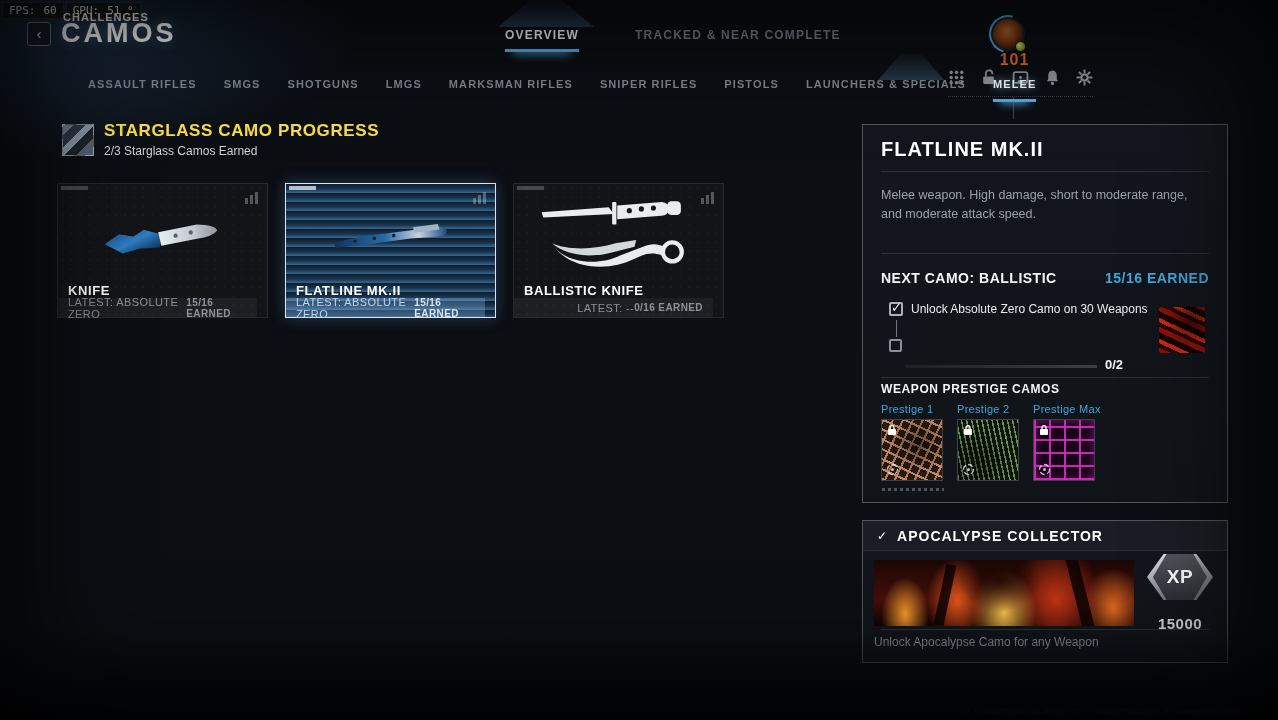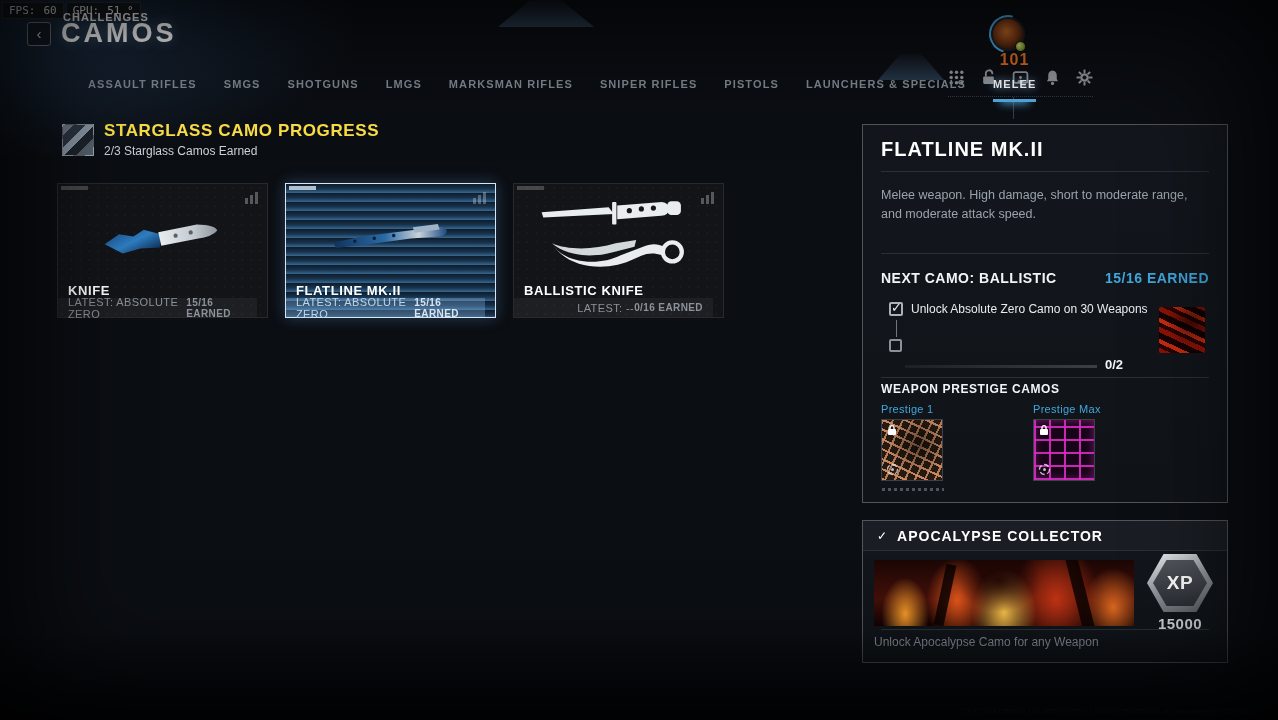--- a/index.html
+++ b/index.html
@@ -171,21 +171,21 @@
       radial-gradient(44px 62px at 32% 62%, #e2551a, transparent 70%),
       radial-gradient(52px 70px at 50% 80%, #f5c04a, transparent 62%),
       radial-gradient(62px 80px at 70% 60%, #c23414, transparent 70%),
       radial-gradient(44px 56px at 92% 72%, #e06a20, transparent 70%),
       linear-gradient(180deg, #1c0705, #44100a 60%, #120303);
     overflow:hidden;}
   .collector-art::before { content:""; position:absolute; left:66px; top:4px; width:10px;
     height:62px; background:rgba(10,2,2,.85); transform:rotate(12deg);}
   .collector-art::after { content:""; position:absolute; right:48px; top:-4px; width:12px;
     height:74px; background:rgba(12,3,2,.85); transform:rotate(-14deg);}
-  .xp-badge { position:absolute; right:14px; top:33px; width:66px; height:58px;
+  .xp-badge { position:absolute; right:14px; top:33px; width:66px; height:46px;
     clip-path:polygon(25% 0, 75% 0, 100% 50%, 75% 100%, 25% 100%, 0 50%);
     background:linear-gradient(160deg, #f0f2f4, #9a9ea4 45%, #585c62);
     display:flex; align-items:center; justify-content:center;}
   .xp-inner { width:54px; height:46px;
     clip-path:polygon(25% 0, 75% 0, 100% 50%, 75% 100%, 25% 100%, 0 50%);
     background:linear-gradient(180deg, #52565d, #2c3036);
     display:flex; align-items:center; justify-content:center;
     font-size:19px; font-weight:bold; letter-spacing:.5px; color:#fff;}
   .xp-value { position:absolute; right:14px; top:94px; width:66px; text-align:center;
     font-size:15px; font-weight:bold; color:#d5dae0; letter-spacing:.5px;}
@@ -214,20 +214,24 @@
       <span>51 °</span>
     </div>
   </div>
 
   <div class="back-btn">
     <span>‹</span>
   </div>
   <div class="eyebrow">CHALLENGES</div>
   <div class="page-title">CAMOS</div>
 
+  <div class="main-tabs">
+    <div class="main-tab active">OVERVIEW</div>
+    <div class="main-tab">TRACKED &amp; NEAR COMPLETE</div>
+  </div>
 
   <div class="topbar-right">
     <div class="avatar">
       <div class="badge"></div>
     </div>
     <div class="level">101</div>
     <div class="icon-row">
       <svg class="hicon" viewBox="0 0 16 16" fill="#aab0b6">
         <circle cx="3" cy="3" r="1.6"></circle>
           <circle cx="8" cy="3" r="1.6"></circle>
@@ -427,20 +431,33 @@
           <rect x="2" y="5" width="8" height="6" rx="1" fill="#fff"></rect>
           <path d="M4 5 V3.6 a2 2 0 0 1 4 0 V5" fill="none" stroke="#fff" stroke-width="1.4"></path>
         </svg>
         <svg class="emblem-icon" width="13" height="13" viewBox="0 0 13 13">
           <circle cx="6.5" cy="6.5" r="5" fill="none" stroke="#e8ecef" stroke-width="1.3" stroke-dasharray="5 2.5"></circle>
           <circle cx="6.5" cy="6.5" r="1.5" fill="#e8ecef"></circle>
         </svg>
         <div class="prestige-progress"></div>
       </div>
     </div>
+    <div class="prestige-item" style="left:94px;">
+      <div class="prestige-label">Prestige 2</div>
+      <div class="prestige-swatch swatch-p2">
+        <svg class="lock-icon" width="12" height="12" viewBox="0 0 12 12">
+          <rect x="2" y="5" width="8" height="6" rx="1" fill="#fff"></rect>
+          <path d="M4 5 V3.6 a2 2 0 0 1 4 0 V5" fill="none" stroke="#fff" stroke-width="1.4"></path>
+        </svg>
+        <svg class="emblem-icon" width="13" height="13" viewBox="0 0 13 13">
+          <circle cx="6.5" cy="6.5" r="5" fill="none" stroke="#e8ecef" stroke-width="1.3" stroke-dasharray="5 2.5"></circle>
+          <circle cx="6.5" cy="6.5" r="1.5" fill="#e8ecef"></circle>
+        </svg>
+      </div>
+    </div>
     <div class="prestige-item" style="left:170px;">
       <div class="prestige-label">Prestige Max</div>
       <div class="prestige-swatch swatch-p3">
         <svg class="lock-icon" width="12" height="12" viewBox="0 0 12 12">
           <rect x="2" y="5" width="8" height="6" rx="1" fill="#fff"></rect>
           <path d="M4 5 V3.6 a2 2 0 0 1 4 0 V5" fill="none" stroke="#fff" stroke-width="1.4"></path>
         </svg>
         <svg class="emblem-icon" width="13" height="13" viewBox="0 0 13 13">
           <circle cx="6.5" cy="6.5" r="5" fill="none" stroke="#e8ecef" stroke-width="1.3" stroke-dasharray="5 2.5"></circle>
           <circle cx="6.5" cy="6.5" r="1.5" fill="#e8ecef"></circle>

